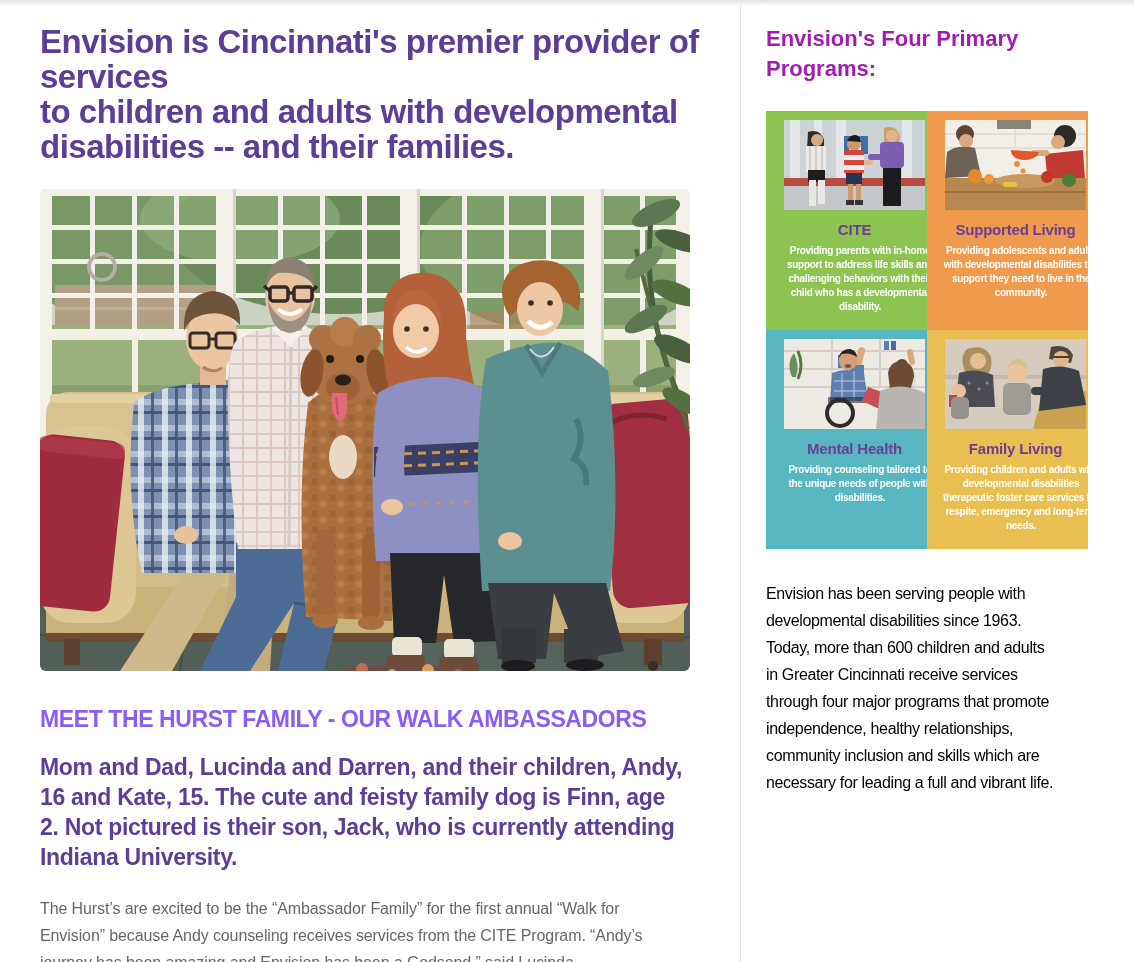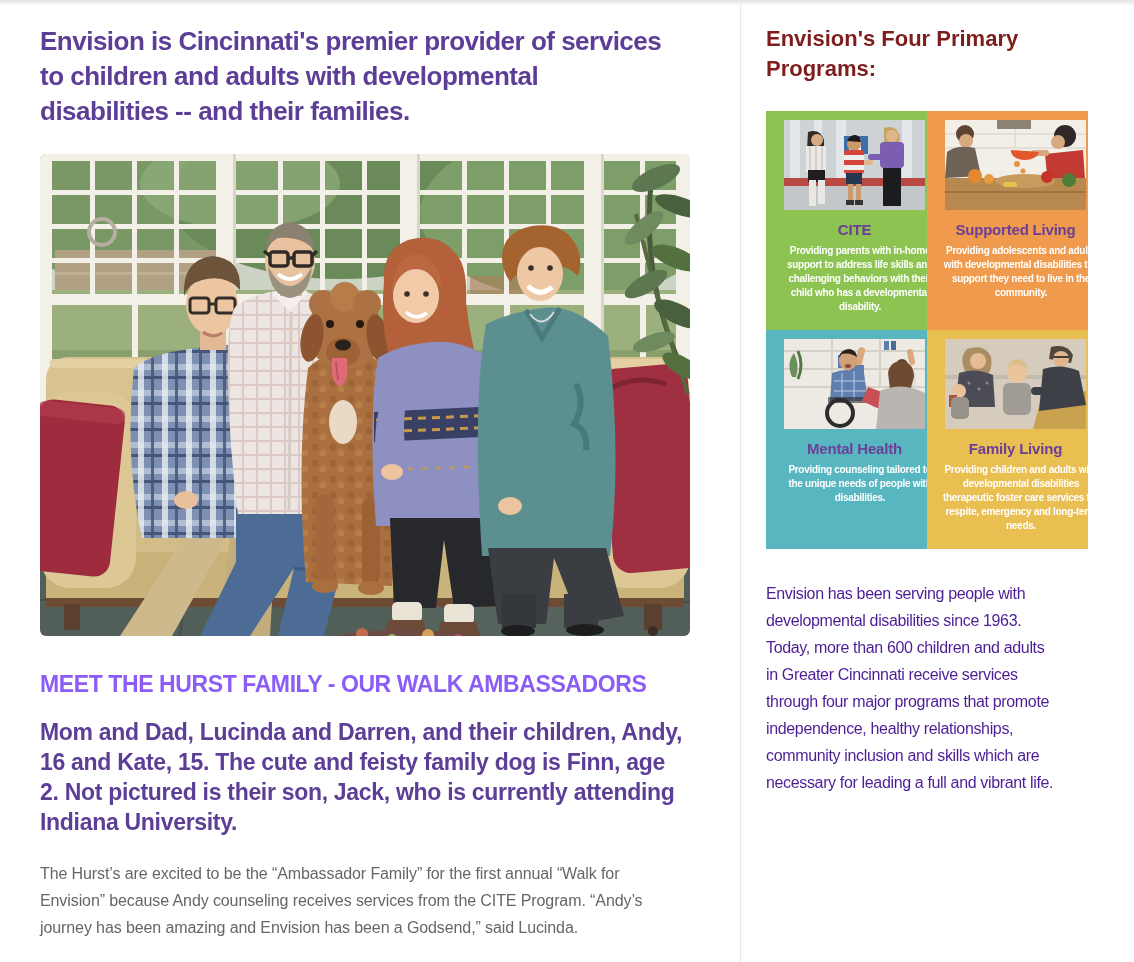--- a/index.html
+++ b/index.html
@@ -2,40 +2,40 @@
 <html><head>
 <meta charset="utf-8">
 <style>
   html,body{margin:0;padding:0;}
   body{width:1134px;height:962px;background:#fff;position:relative;overflow:hidden;
        font-family:"Liberation Sans",sans-serif;-webkit-font-smoothing:antialiased;}
   .top-shade{position:absolute;top:0;left:0;right:0;height:6px;
        background:linear-gradient(#e3e3e3,rgba(255,255,255,0));}
   .divider{position:absolute;left:740px;top:0;bottom:0;width:1px;background:#e9e9e9;}
   .main{position:absolute;left:40px;top:0;width:650px;}
-  .main-heading{margin:24px 0 0;width:700px;font-size:26px;line-height:35px;font-weight:600;
+  .main-heading{margin:24px 0 0;width:700px;font-size:33px;line-height:35px;font-weight:600;
        color:#5c3e97;letter-spacing:-0.5px;white-space:pre-line;}
   .photo-wrap{margin:25px 0 0;width:650px;height:482px;border-radius:6px;overflow:hidden;}
   .sub-heading{margin:34px 0 0;width:700px;font-size:23px;line-height:29px;font-weight:700;
        color:#8b5cf6;letter-spacing:-0.4px;}
   .intro{margin:18px 0 0;width:695px;font-size:23px;line-height:30px;font-weight:700;
        color:#5c3e97;letter-spacing:-0.3px;white-space:pre-line;}
   .body-text{margin:23px 0 0;width:695px;font-size:16px;line-height:27px;color:#666;
        letter-spacing:-0.1px;white-space:pre-line;}
   .sidebar{position:absolute;left:766px;top:0;width:330px;}
   .sidebar-heading{margin:24px 0 0;font-size:22px;line-height:30px;font-weight:600;
-       color:#7f1d1d;white-space:pre-line;}
+       color:#a21caf;white-space:pre-line;}
   .programs{margin-top:27px;width:322px;height:438px;display:grid;
        grid-template-columns:161px 161px;grid-template-rows:219px 219px;}
   .program-card{padding-top:9px;text-align:center;overflow:hidden;padding-left:16px;}
   .program-photo{width:141px;height:90px;display:block;margin:0 auto;}
   .program-title{margin-top:11px;font-size:15px;font-weight:700;color:#6c3e98;letter-spacing:-0.2px;}
   .program-desc{margin:6px auto 0;width:156px;font-size:10px;line-height:14px;font-weight:700;
        color:#fff;letter-spacing:-0.3px;}
-  .sidebar-body{margin:31px 0 0;width:350px;font-size:16px;line-height:27px;color:#4c1d95;
+  .sidebar-body{margin:31px 0 0;width:350px;font-size:16px;line-height:27px;color:#000000;
        letter-spacing:-0.35px;white-space:pre-line;}
 </style>
 </head>
 <body>
 
 <div class="top-shade"></div>
 
 <main class="main">
   <h1 class="main-heading">Envision is Cincinnati's premier provider of services
 to children and adults with developmental

